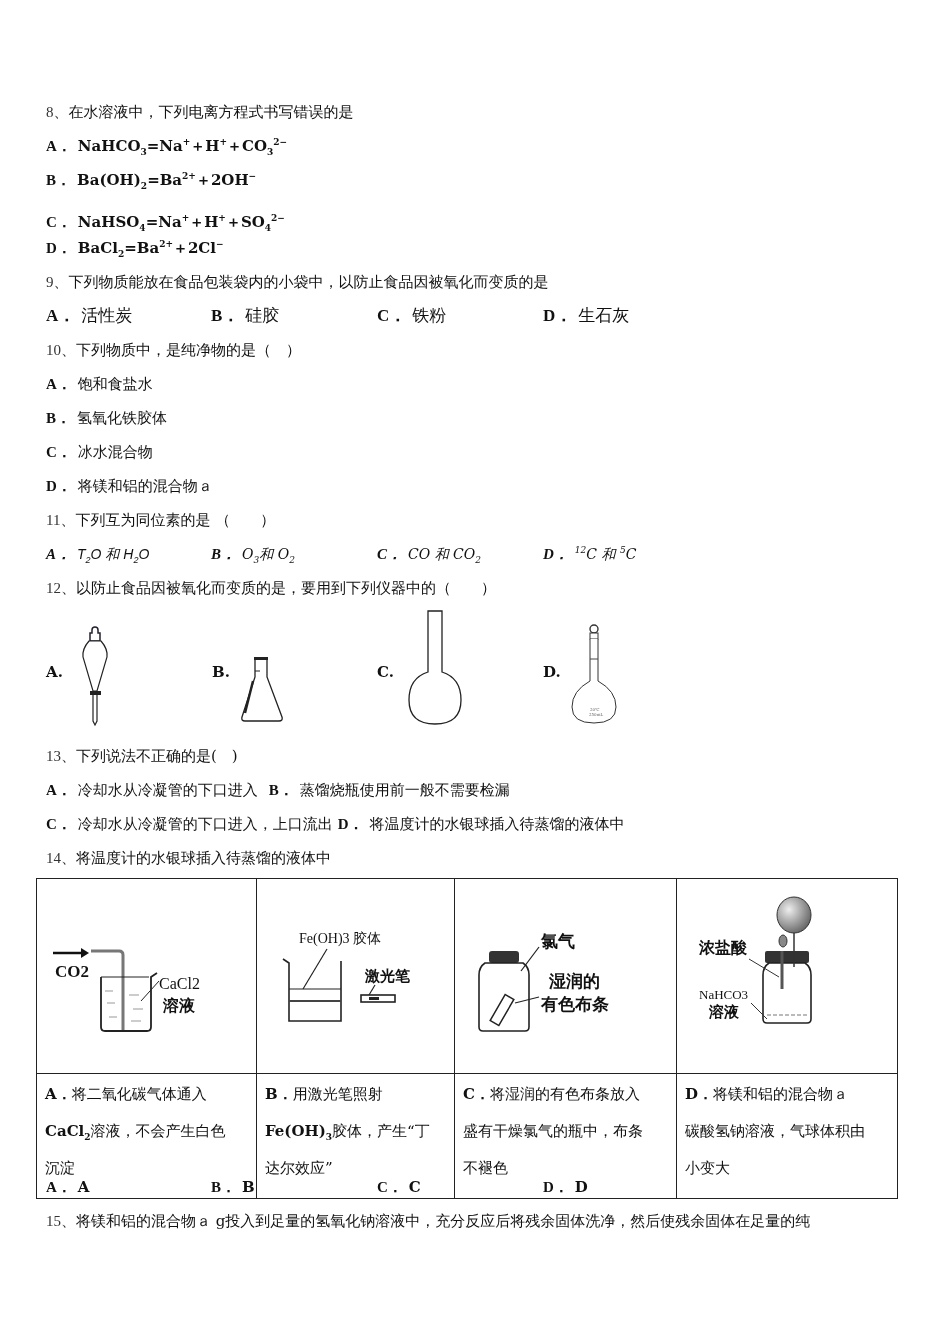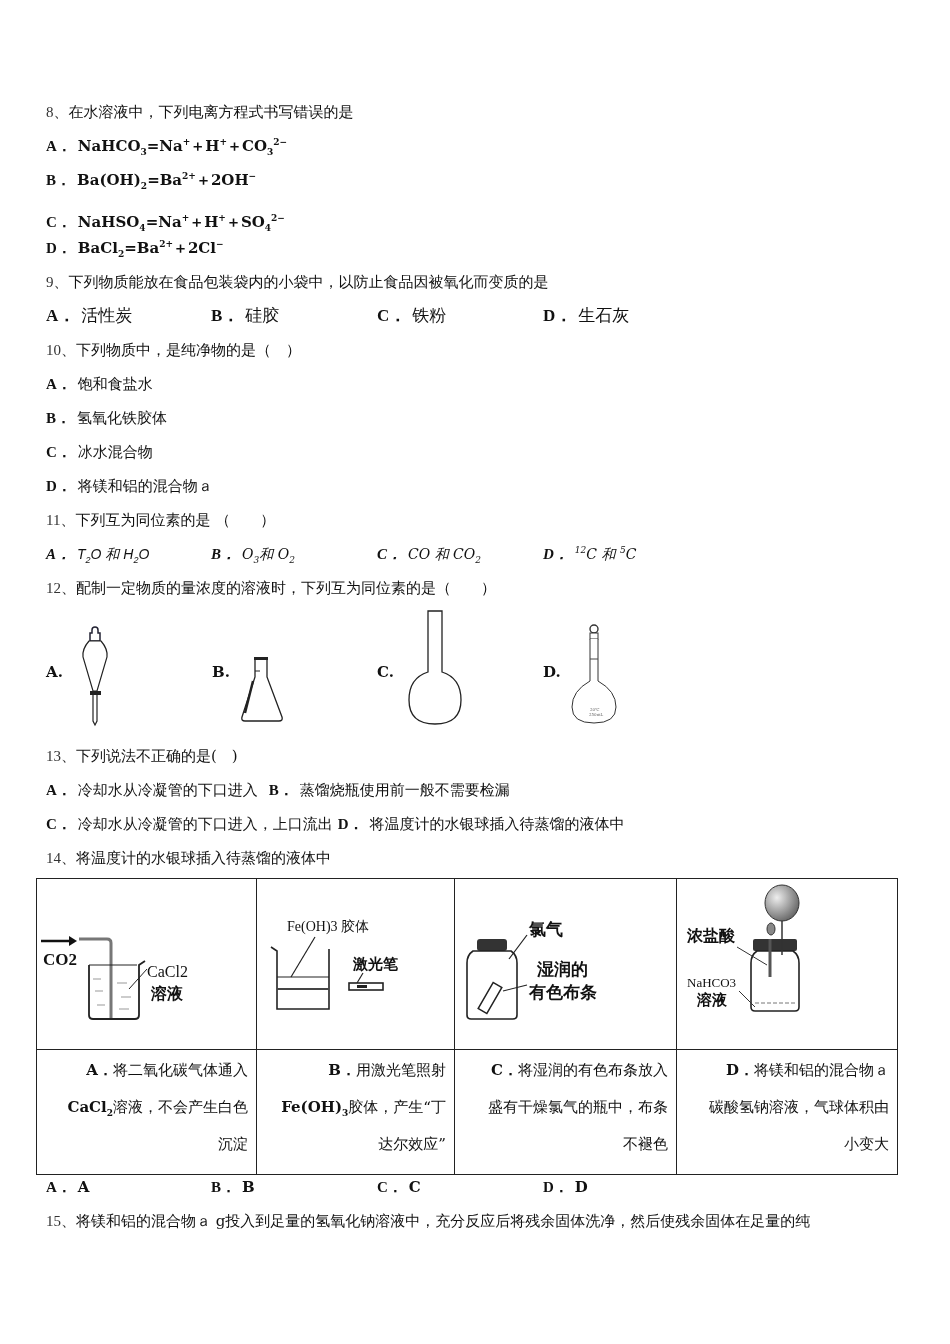--- a/index.html
+++ b/index.html
@@ -16,23 +16,23 @@
   .opt-row { position: absolute; left: 46px; font-size: 15px; line-height: 20px; white-space: nowrap; }
   .opt-row .o { position: absolute; top: 0; }
   .big { font-size: 17px; }
   
   .app { position: absolute; }
   
   table.q14 {
     position: absolute; left: 36px; top: 878px; width: 861px;
     border-collapse: collapse; table-layout: fixed;
   }
-  table.q14 td { border: 1.5px solid #222; vertical-align: top; padding: 0; }
+  table.q14 td { border: 1.5px solid #222; vertical-align: top; padding: 12px; }
   table.q14 tr.img-row td { height: 170px; }
-  table.q14 tr.txt-row td { height: 122px; font-size: 15px; line-height: 37px; padding: 2px 8px 0 8px; text-align: right; }
+  table.q14 tr.txt-row td { height: 122px; font-size: 15px; line-height: 37px; padding: 2px 8px 0 8px; }
   .cell-svg { display: block; }
 </style>
 </head>
 <body>
 
 <div class="line" style="top:102px">
   <span class="qnum">8、</span><span>在水溶液中，下列电离方程式书写错误的是</span>
 </div>
 <div class="line b" style="top:136px">
   <span class="opt-letter">A．</span><span>NaHCO<sub>3</sub>=Na<sup>+</sup>＋H<sup>+</sup>＋CO<sub>3</sub><sup>2−</sup></span>
@@ -69,21 +69,21 @@
   <span class="qnum">11、</span><span>下列互为同位素的是 （　　）</span>
 </div>
 <div class="opt-row" style="top:544px; width:800px; height:20px;font-style:italic;">
   <span class="o" style="left:0"><span class="opt-letter">A．</span><span style="font-family:'Liberation Sans Narrow','Liberation Sans',sans-serif;font-size:14px">T<sub>2</sub>O 和 H<sub>2</sub>O</span></span>
   <span class="o" style="left:165px"><span class="opt-letter">B．</span><span style="font-size:14px">O<sub>3</sub>和 O<sub>2</sub></span></span>
   <span class="o" style="left:331px"><span class="opt-letter">C．</span><span style="font-size:14px">CO 和 CO<sub>2</sub></span></span>
   <span class="o" style="left:497px"><span class="opt-letter">D．</span><span style="font-size:14px"><sup>12</sup>C 和 <sup>5</sup>C</span></span>
 </div>
 
 <div class="line" style="top:578px">
-  <span class="qnum">12、</span><span>配制一定物质的量浓度的溶液时，下列互为同位素的是（　　）</span>
+  <span class="qnum">12、</span><span>以防止食品因被氧化而变质的是，要用到下列仪器中的（　　）</span>
 </div>
 <div class="opt-row b" style="top:662px; left:46px"><span>A.</span></div>
 <div class="opt-row b" style="top:662px; left:212px"><span>B.</span></div>
 <div class="opt-row b" style="top:662px; left:377px"><span>C.</span></div>
 <div class="opt-row b" style="top:662px; left:543px"><span>D.</span></div>
 
 <svg class="app" style="left:75px; top:625px" width="40" height="102" viewBox="0 0 40 102">
   <path d="M17 5 a3 3 0 0 1 6 0 v3 h2 v8 h-10 v-8 h2 z" fill="#fff" stroke="#223" stroke-width="1.5"></path>
   <path d="M14 16 L26 16 Q33 24 32 32 L22 66 L18 66 L8 32 Q7 24 14 16 Z" fill="#fff" stroke="#222" stroke-width="1.2"></path>
   <rect x="15" y="66" width="11" height="4" fill="#222"></rect>

